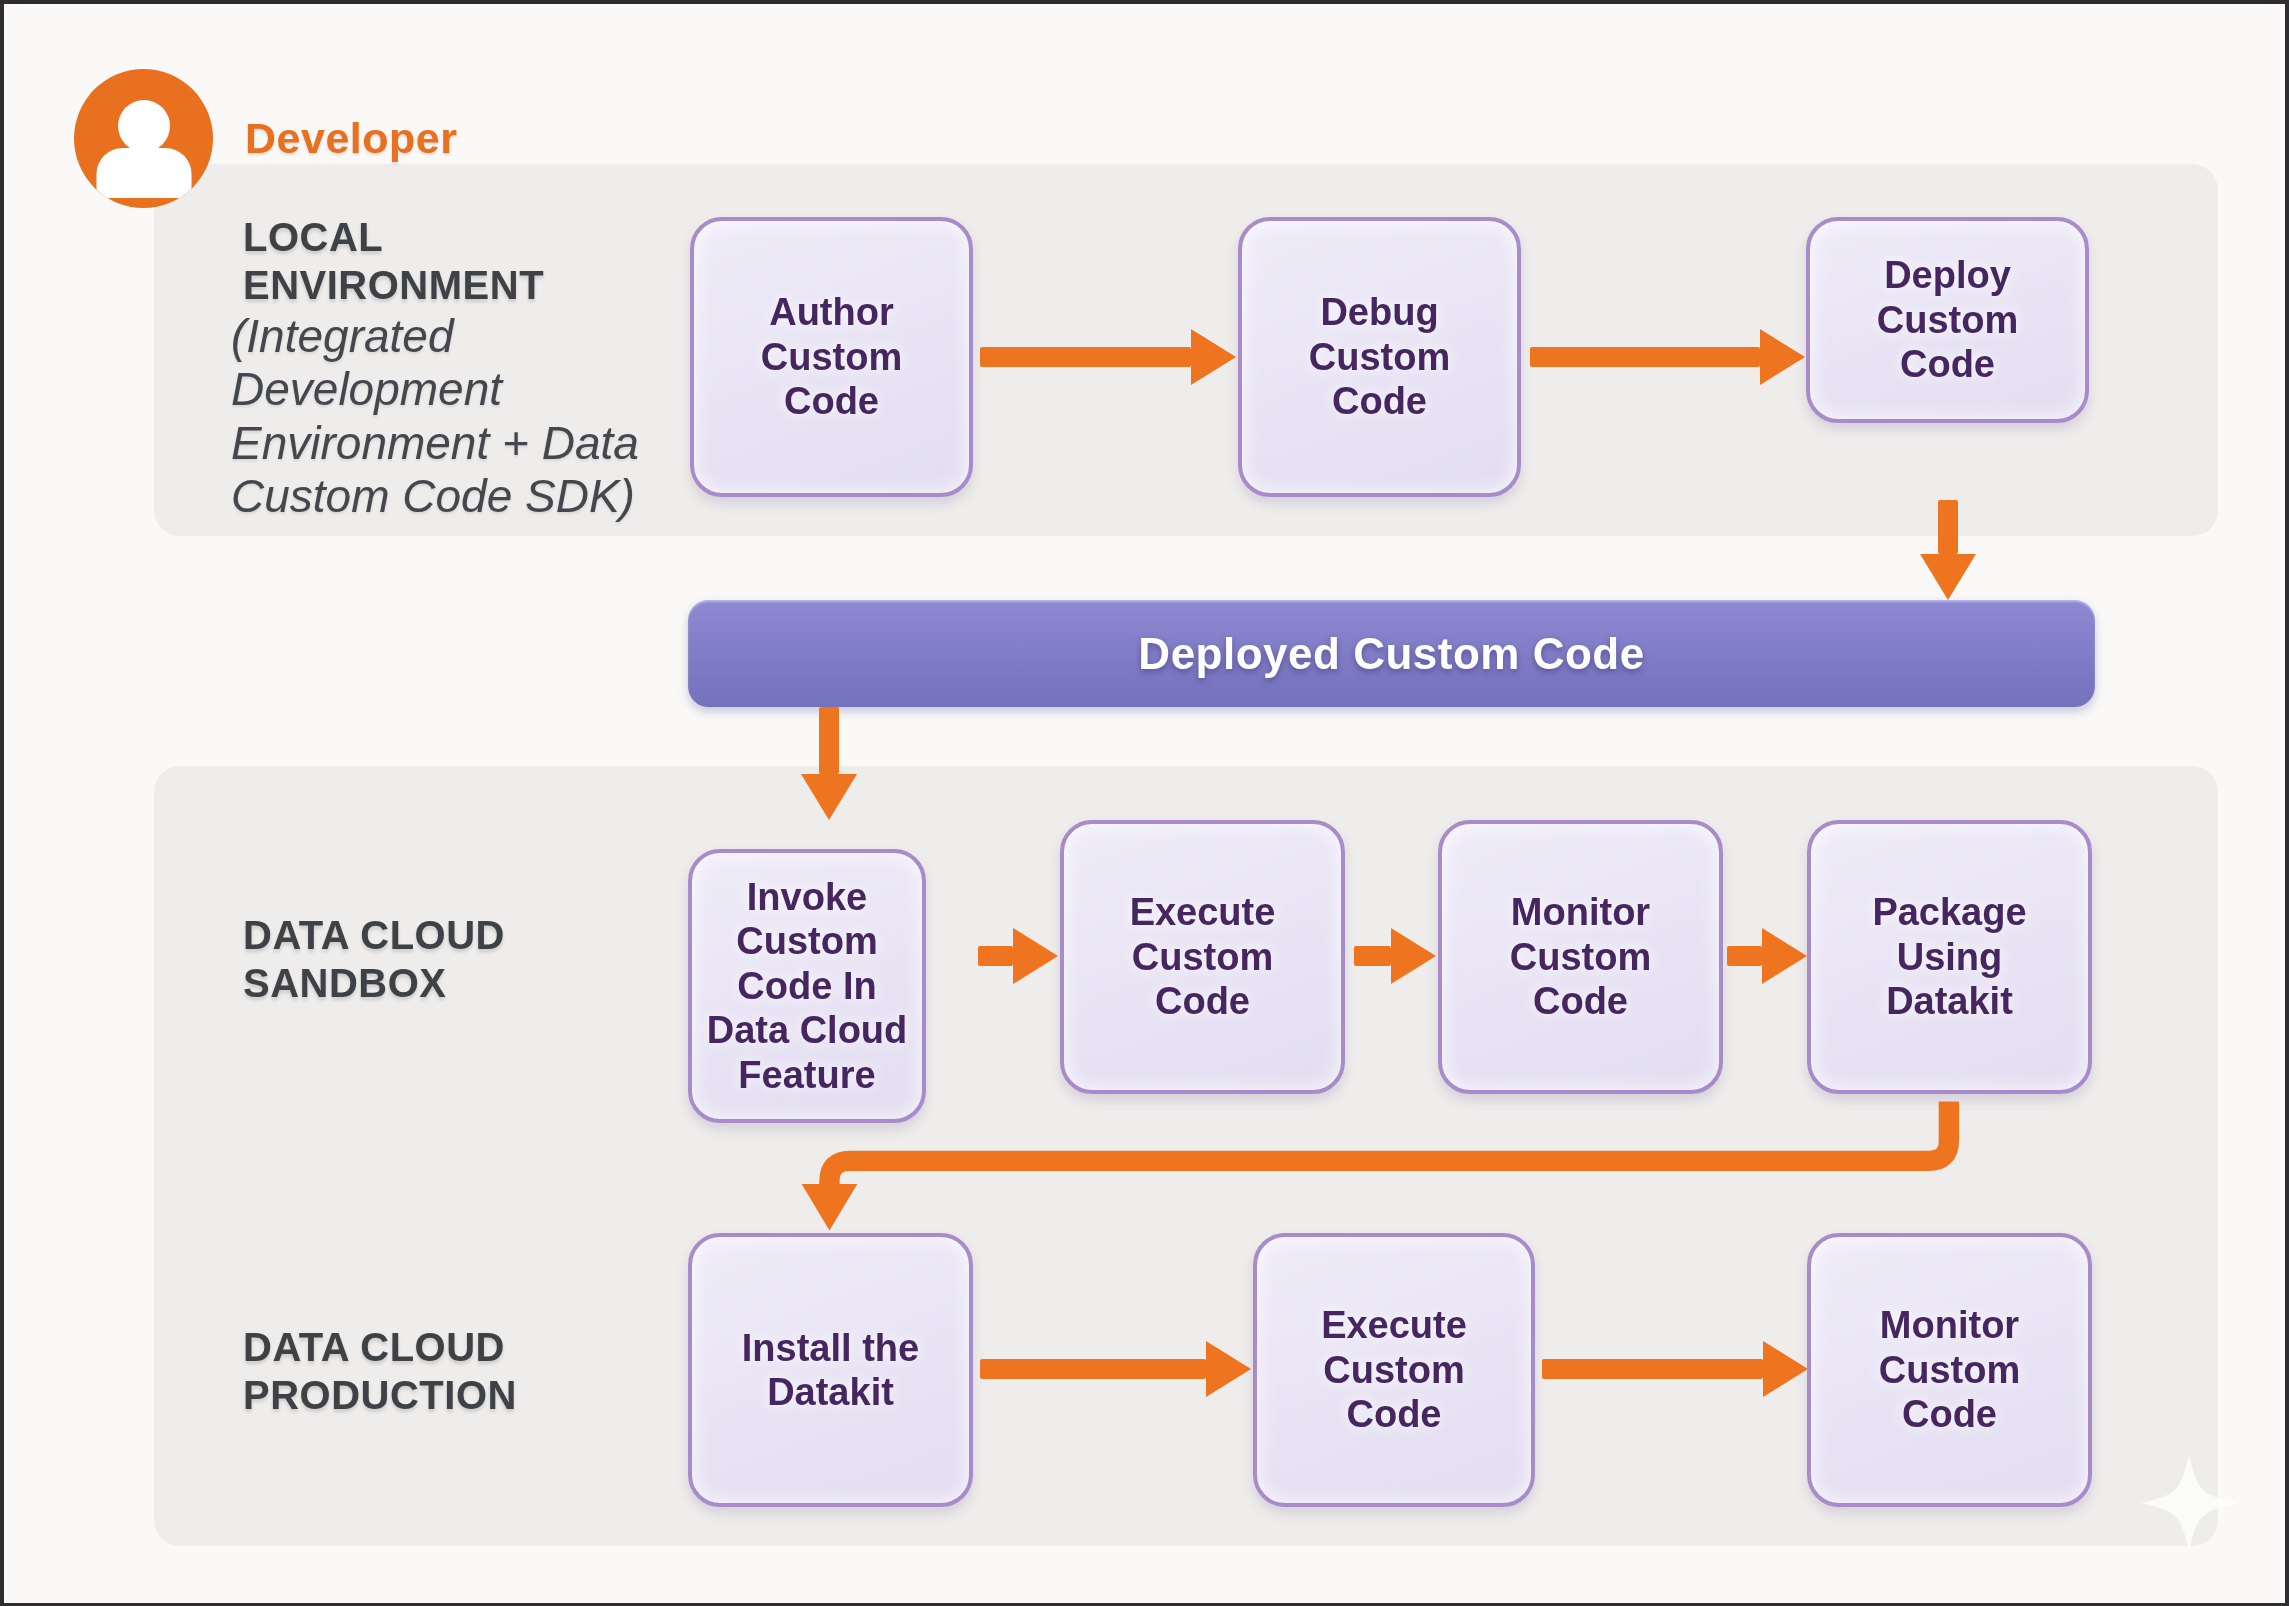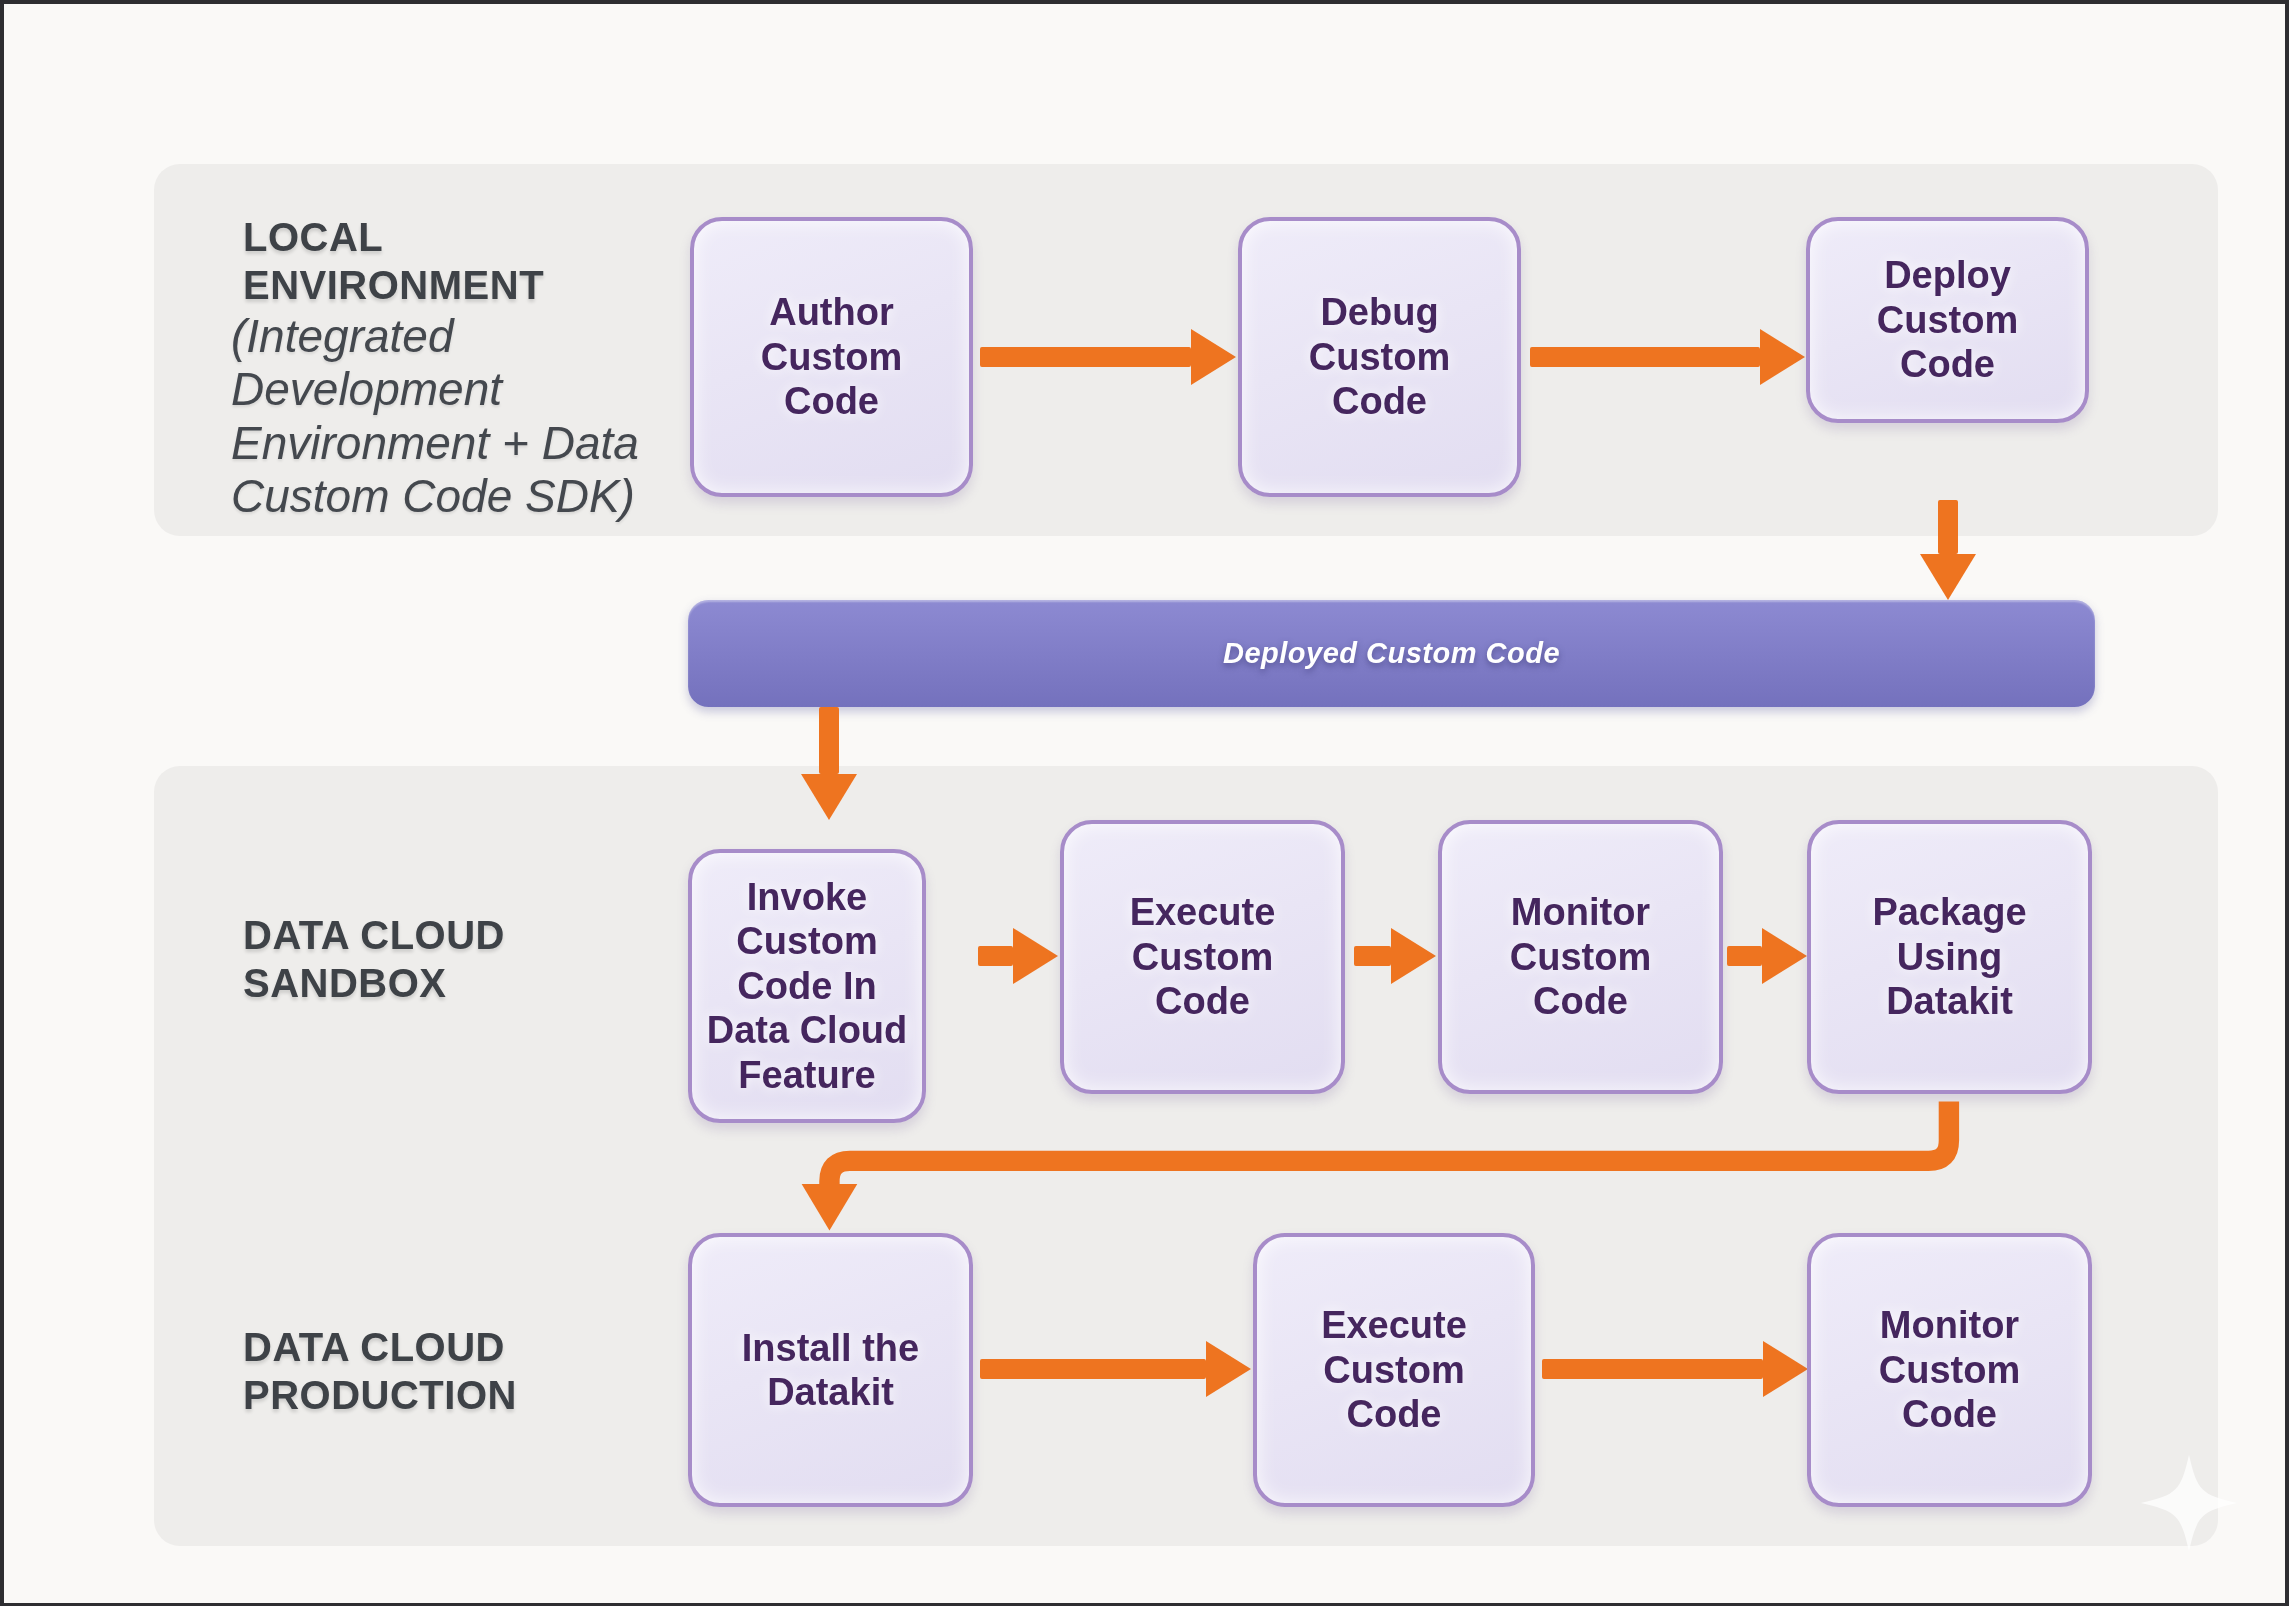--- a/index.html
+++ b/index.html
@@ -80,24 +80,23 @@
   .n-package{left:1803px;top:816px;width:285px;height:274px;}
   
   .n-install{left:684px; top:1229px;width:285px;height:274px;}
   .n-exec3  {left:1249px;top:1229px;width:282px;height:274px;}
   .n-mon3   {left:1803px;top:1229px;width:285px;height:274px;}
 
   .banner{
     position:absolute;left:684px;top:596px;width:1407px;height:107px;
     background:linear-gradient(#8D8AD2,#7471BD);border-radius:20.4px;
     display:flex;align-items:center;justify-content:center;
-    color:#fff;font-size:29px;font-weight:bold;letter-spacing:0.5px;
+    color:#fff;font-size:44px;font-weight:bold;letter-spacing:0.5px;
     box-shadow:0 4.6px 9.3px rgba(90,88,160,.30), inset 0 1.9px 1.9px rgba(255,255,255,.35);
     text-shadow:0 2.8px 6.5px rgba(55,53,110,.55);
-    font-style:italic;
   }
 
   .harrow{position:absolute;height:20.4px;background:var(--arrow);border-radius:1.9px;}
   .harrow::after{
     content:"";position:absolute;left:100%;top:50%;transform:translateY(-50%);
     width:0;height:0;border-left:45px solid var(--arrow);
     border-top:28px solid transparent;border-bottom:28px solid transparent;
   }
   .varrow{position:absolute;width:20.4px;background:var(--arrow);border-radius:1.9px;}
   .varrow::after{
@@ -118,20 +117,24 @@
   .overlay-svg{position:absolute;left:0;top:0;pointer-events:none;}
 </style>
 </head>
 <body>
 
 <div class="canvas">
 
   <div class="panel panel-1"></div>
   <div class="panel panel-2"></div>
 
+  <div class="actor actor-developer">
+    <span class="actor-icon"></span>
+    <span class="actor-label">Developer</span>
+  </div>
 
   <div class="section-label env-title">LOCAL
 ENVIRONMENT</div>
   <div class="env-subtitle">(Integrated
 Development
 Environment + Data
 Custom Code SDK)</div>
   <div class="section-label sandbox-label">DATA CLOUD
 SANDBOX</div>
   <div class="section-label production-label">DATA CLOUD

